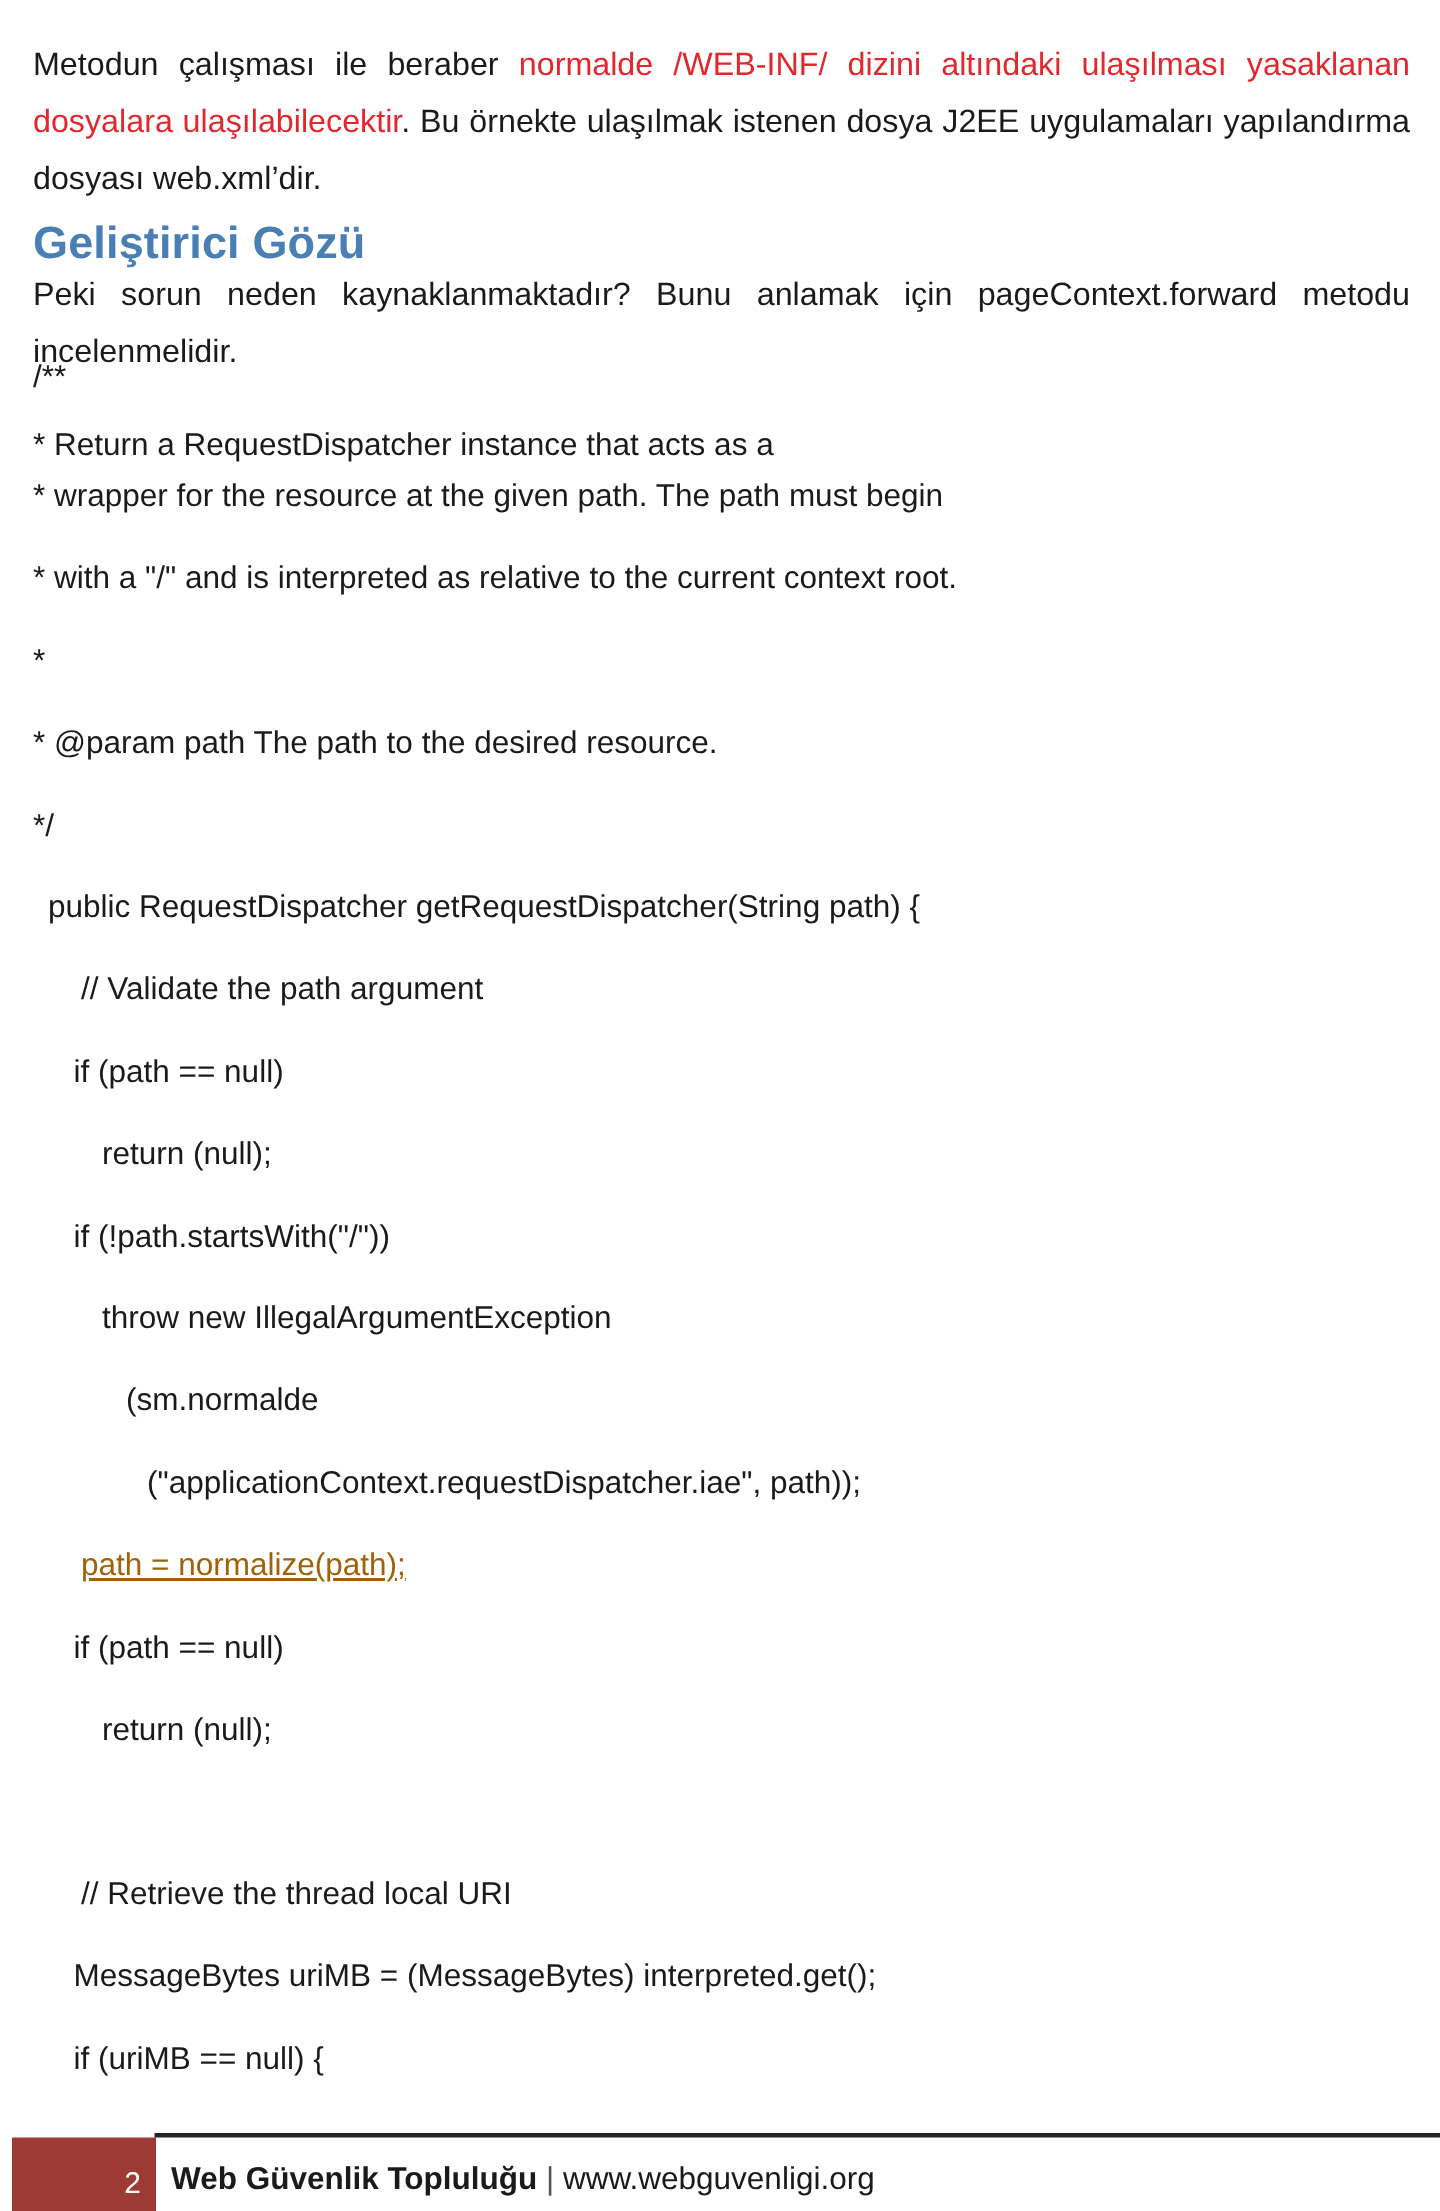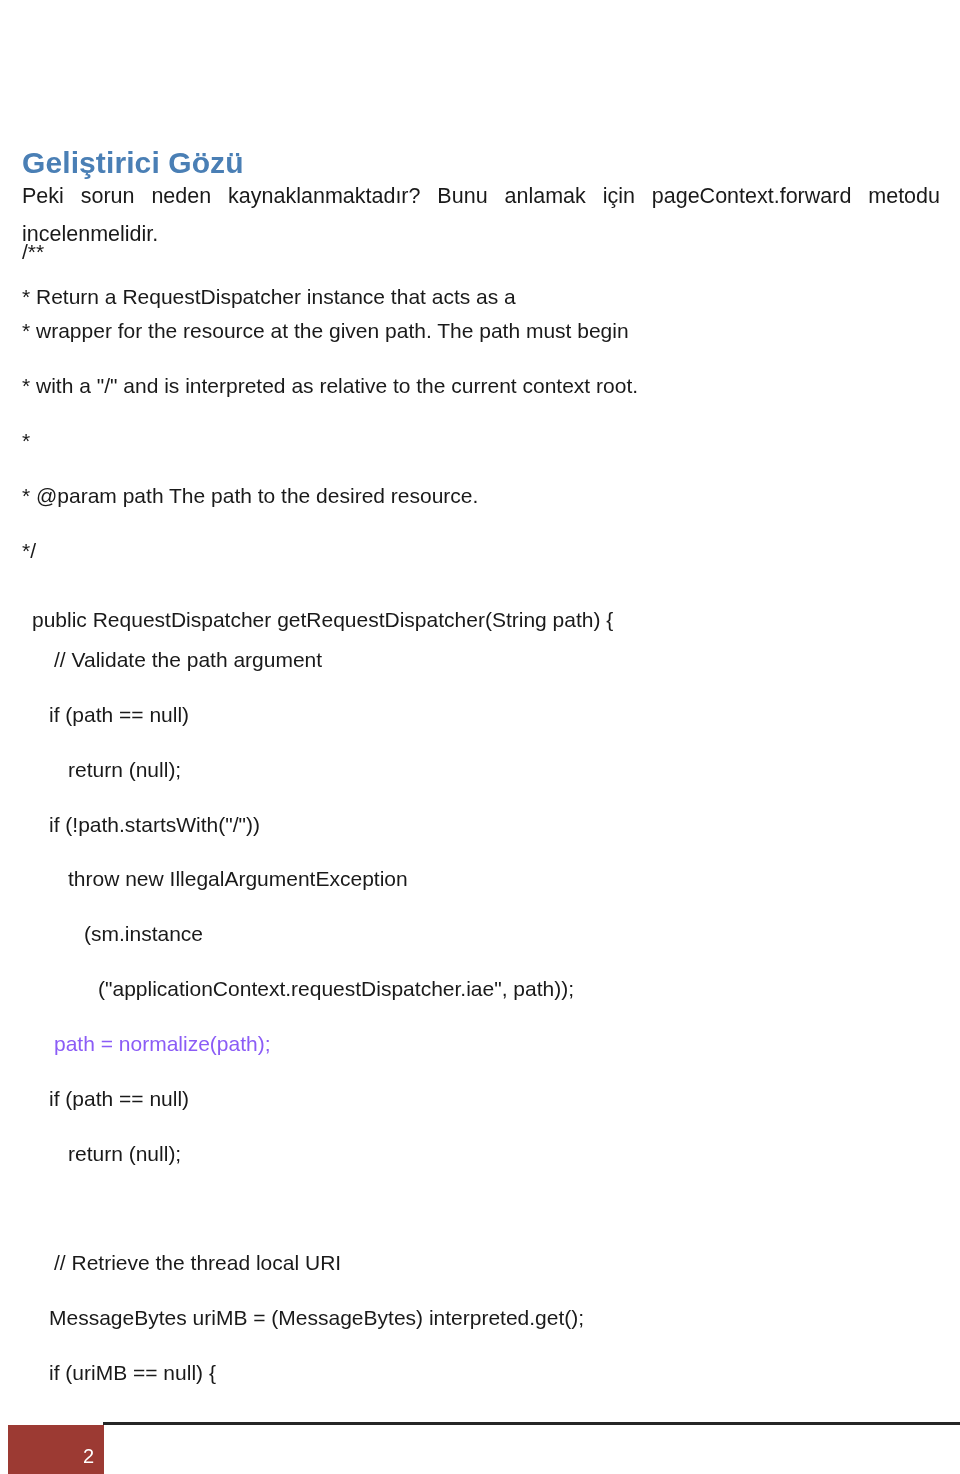--- a/index.html
+++ b/index.html
@@ -63,21 +63,21 @@
     width: 960px;
   }
   .code-line {
     position: absolute;
     font-size: 21px;
     line-height: 24px;
     white-space: pre;
     color: #1a1a1a;
     font-family: "Liberation Sans", sans-serif;
   }
-  .code-line.red { color: #8b5cf6; }
+  .code-line.red { color: #a16207; text-decoration: underline; }
 
   
   #footer {
     position: absolute;
     left: 0;
     top: 1410px;
     width: 960px;
     height: 64px;
   }
   #footer-pagebox {
@@ -114,49 +114,51 @@
     white-space: pre;
   }
   #footer-text .bold { font-weight: bold; }
   #footer-text .sep { color: #555; }
 </style>
 </head>
 <body>
 
 <div class="page">
 
+  <p class="body-text" id="para-intro"><span>Metodun çalışması ile beraber </span><span class="red">normalde /WEB-INF/ dizini altındaki ulaşılması yasaklanan dosyalara ulaşılabilecektir</span><span>. Bu örnekte ulaşılmak istenen dosya J2EE uygulamaları yapılandırma dosyası web.xml’dir.</span></p>
 
   <h2 id="heading-gelistirici">Geliştirici Gözü</h2>
 
   <p class="body-text" id="para-peki">Peki sorun neden kaynaklanmaktadır? Bunu anlamak için pageContext.forward metodu incelenmelidir.</p>
 
   <div class="code-area">
       <div class="code-line" style="left: 22px; top: 0px;">/**</div>
       <div class="code-line" style="left: 22px; top: 45px;">* Return a RequestDispatcher instance that acts as a</div>
       <div class="code-line" style="left: 22px; top: 79px;">* wrapper for the resource at the given path. The path must begin</div>
       <div class="code-line" style="left: 22px; top: 134px;">* with a "/" and is interpreted as relative to the current context root.</div>
       <div class="code-line" style="left: 22px; top: 189px;">*</div>
       <div class="code-line" style="left: 22px; top: 244px;">* @param path The path to the desired resource.</div>
       <div class="code-line" style="left: 22px; top: 299px;">*/</div>
-      <div class="code-line" style="left: 32px; top: 353px; margin-top: 15px;">public RequestDispatcher getRequestDispatcher(String path) {</div>
+      <div class="code-line" style="left: 32px; top: 353px;">public RequestDispatcher getRequestDispatcher(String path) {</div>
       <div class="code-line" style="left: 54px; top: 408px;">// Validate the path argument</div>
       <div class="code-line" style="left: 49px; top: 463px;">if (path == null)</div>
       <div class="code-line" style="left: 68px; top: 518px;">return (null);</div>
       <div class="code-line" style="left: 49px; top: 573px;">if (!path.startsWith("/"))</div>
       <div class="code-line" style="left: 68px; top: 627px;">throw new IllegalArgumentException</div>
-      <div class="code-line" style="left: 84px; top: 682px;">(sm.instance</div>
+      <div class="code-line" style="left: 84px; top: 682px;">(sm.normalde</div>
       <div class="code-line" style="left: 98px; top: 737px;">("applicationContext.requestDispatcher.iae", path));</div>
       <div class="code-line red" style="left: 54px; top: 792px;">path = normalize(path);</div>
       <div class="code-line" style="left: 49px; top: 847px;">if (path == null)</div>
       <div class="code-line" style="left: 68px; top: 902px;">return (null);</div>
       <div class="code-line" style="left: 54px; top: 1011px;">// Retrieve the thread local URI</div>
       <div class="code-line" style="left: 49px; top: 1066px;">MessageBytes uriMB = (MessageBytes) interpreted.get();</div>
       <div class="code-line" style="left: 49px; top: 1121px;">if (uriMB == null) {</div>
     </div>
 
   <div id="footer">
     <div id="footer-pagebox">
       <span id="footer-pagenum">2</span>
     </div>
     <div id="footer-rule"></div>
+    <div id="footer-text"><span class="bold">Web Güvenlik Topluluğu</span><span class="sep"> | </span><span>www.webguvenligi.org</span></div>
   </div>
 
 </div>
 
 </body></html>

